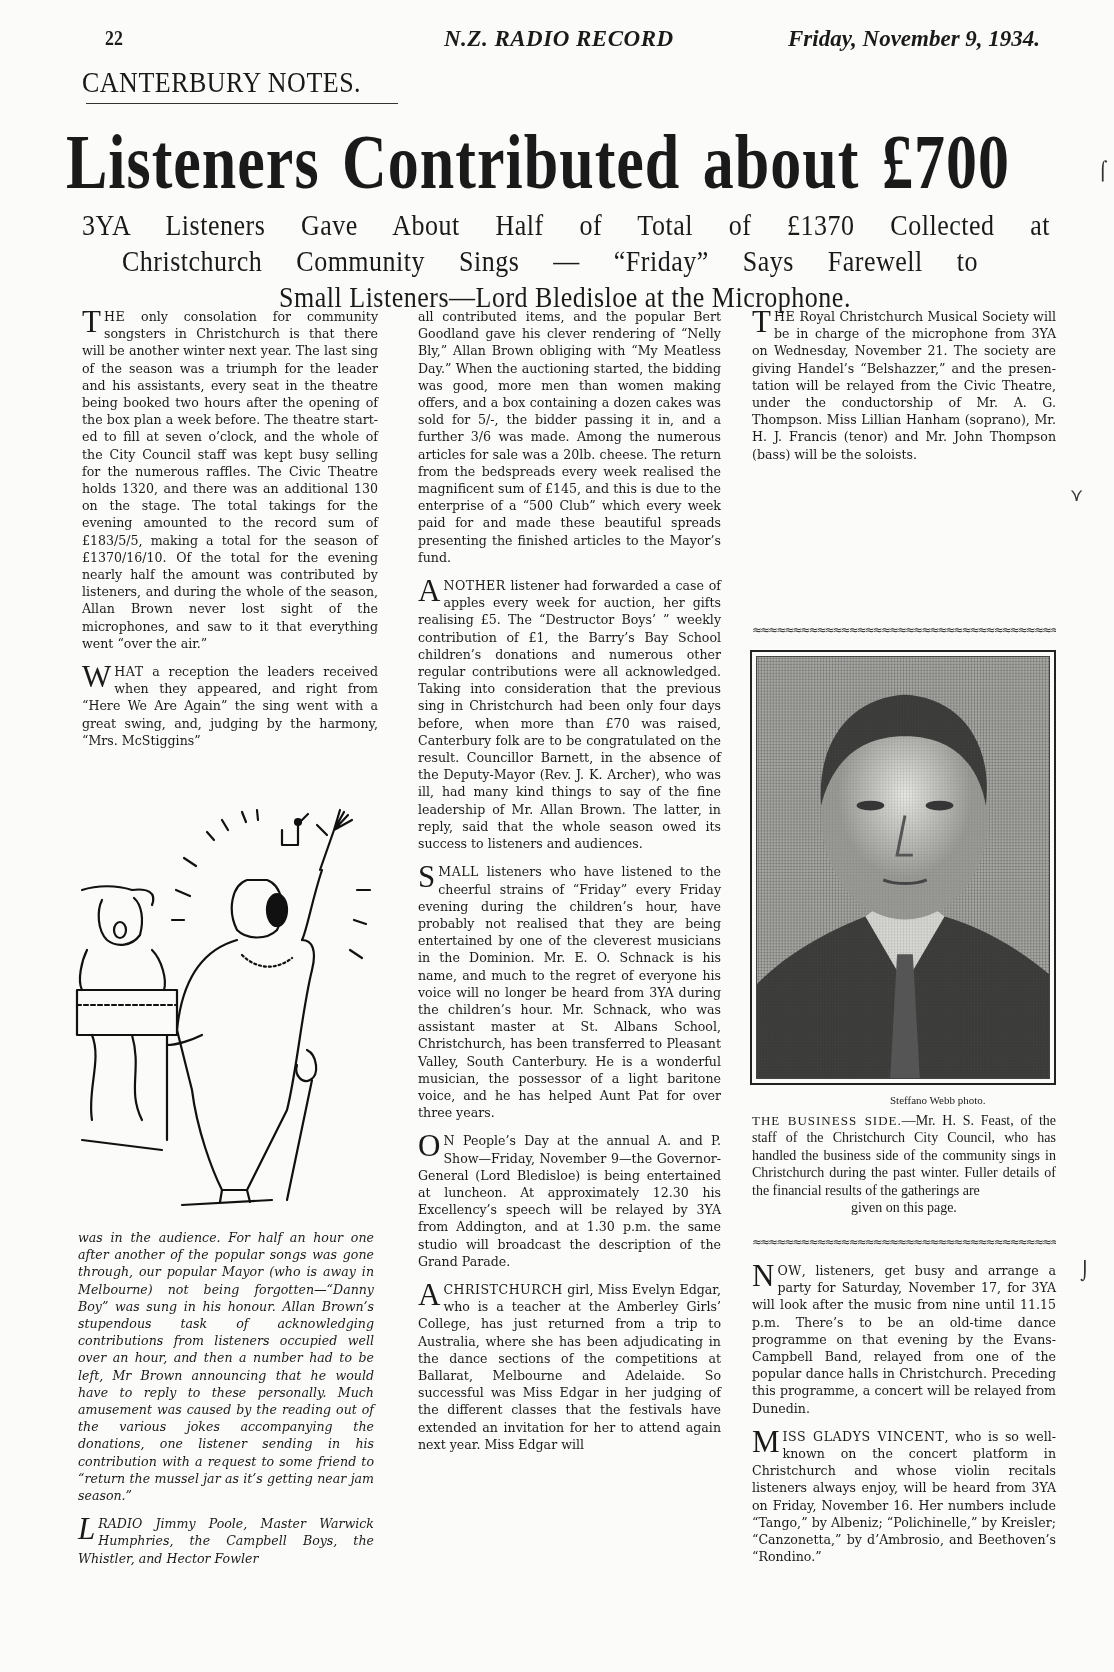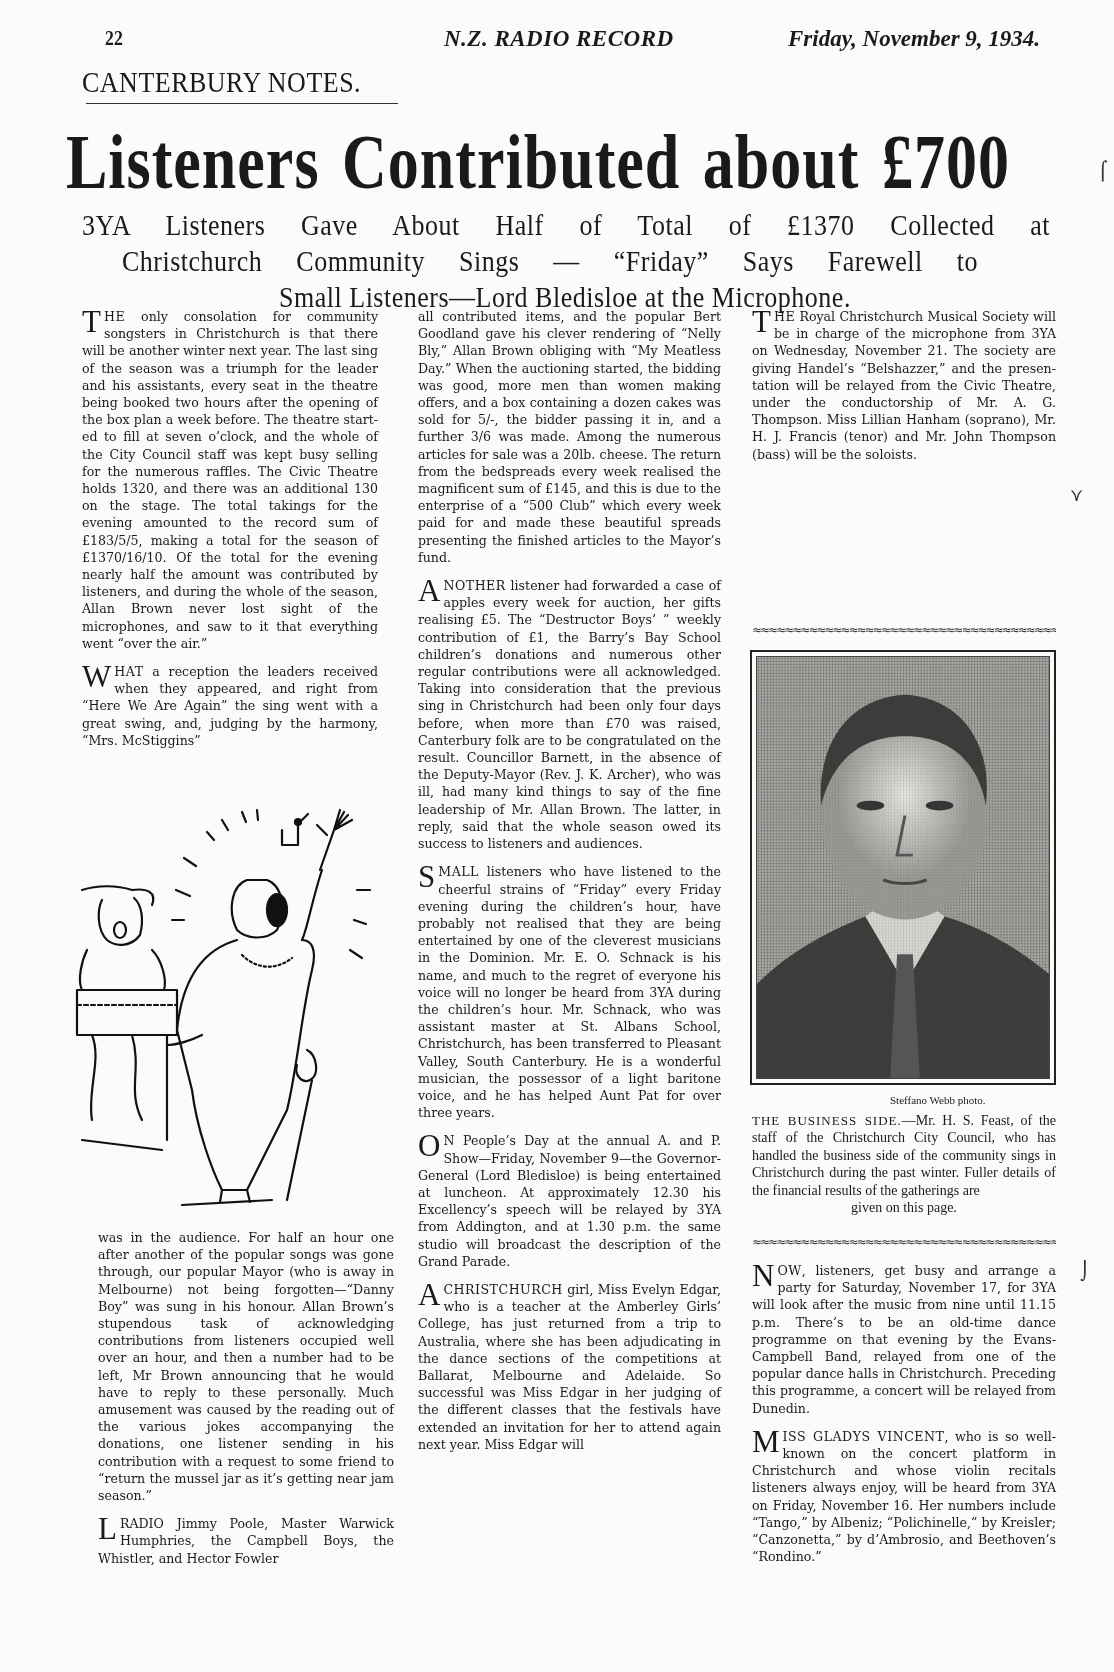--- a/index.html
+++ b/index.html
@@ -21,21 +21,21 @@
   .subhead span { display: block; }
   .subhead .l1 { text-align: justify; text-align-last: justify; padding: 0 10px 0 12px; }
   .subhead .l2 { text-align: justify; text-align-last: justify; padding: 0 82px 0 52px; }
   .col { position: absolute; font-size: 12.6px; line-height: 17.2px; text-align: justify; hyphens: manual; }
   .col p { margin: 0 0 11px 0; }
   .col p .dropcap { float: left; font-size: 31px; line-height: 26px; margin: 1px 3px 0 0; font-family: "Liberation Serif", serif; }
   .col p .caps { text-transform: uppercase; letter-spacing: 0.5px; }
   .c1 { left: 82px; top: 308px; width: 296px; }
   .c2 { left: 406px; top: 308px; width: 303px; margin-left: 12px; }
   .c3 { left: 752px; top: 308px; width: 304px; }
-  .c1-bottom { position: absolute; left: 98px; top: 1229px; width: 296px; font-size: 12.6px; line-height: 17.2px; text-align: justify; }
+  .c1-bottom { position: absolute; left: 78px; top: 1229px; width: 296px; font-size: 12.6px; line-height: 17.2px; text-align: justify; font-style: italic; }
   .c1-bottom p { margin: 0 0 11px 0; }
   .c1-bottom p .dropcap { float: left; font-size: 31px; line-height: 26px; margin: 1px 3px 0 0; font-family: "Liberation Serif", serif; }
   .cartoon { position: absolute; left: 72px; top: 790px; width: 310px; height: 420px; }
   .wavy { position: absolute; height: 10px; overflow: hidden; font-size: 12px; line-height: 10px; letter-spacing: -2px; color: #222; white-space: nowrap; }
   .w1 { left: 752px; top: 625px; width: 304px; }
   .w2 { left: 752px; top: 1237px; width: 304px; }
   .photo-frame { position: absolute; left: 750px; top: 650px; width: 306px; height: 435px; border: 2px solid #222; box-sizing: border-box; padding: 4px; background: #fbfbf9; }
   .photo { width: 100%; height: 100%; border: 1px solid #444; box-sizing: border-box; overflow: hidden; }
   .photo-credit { position: absolute; left: 890px; top: 1094px; font-size: 11px; font-family: "Liberation Serif", serif; }
   .caption { position: absolute; left: 752px; top: 1112px; width: 304px; font-family: "Liberation Serif", serif; font-size: 14px; line-height: 17.4px; text-align: justify; }

